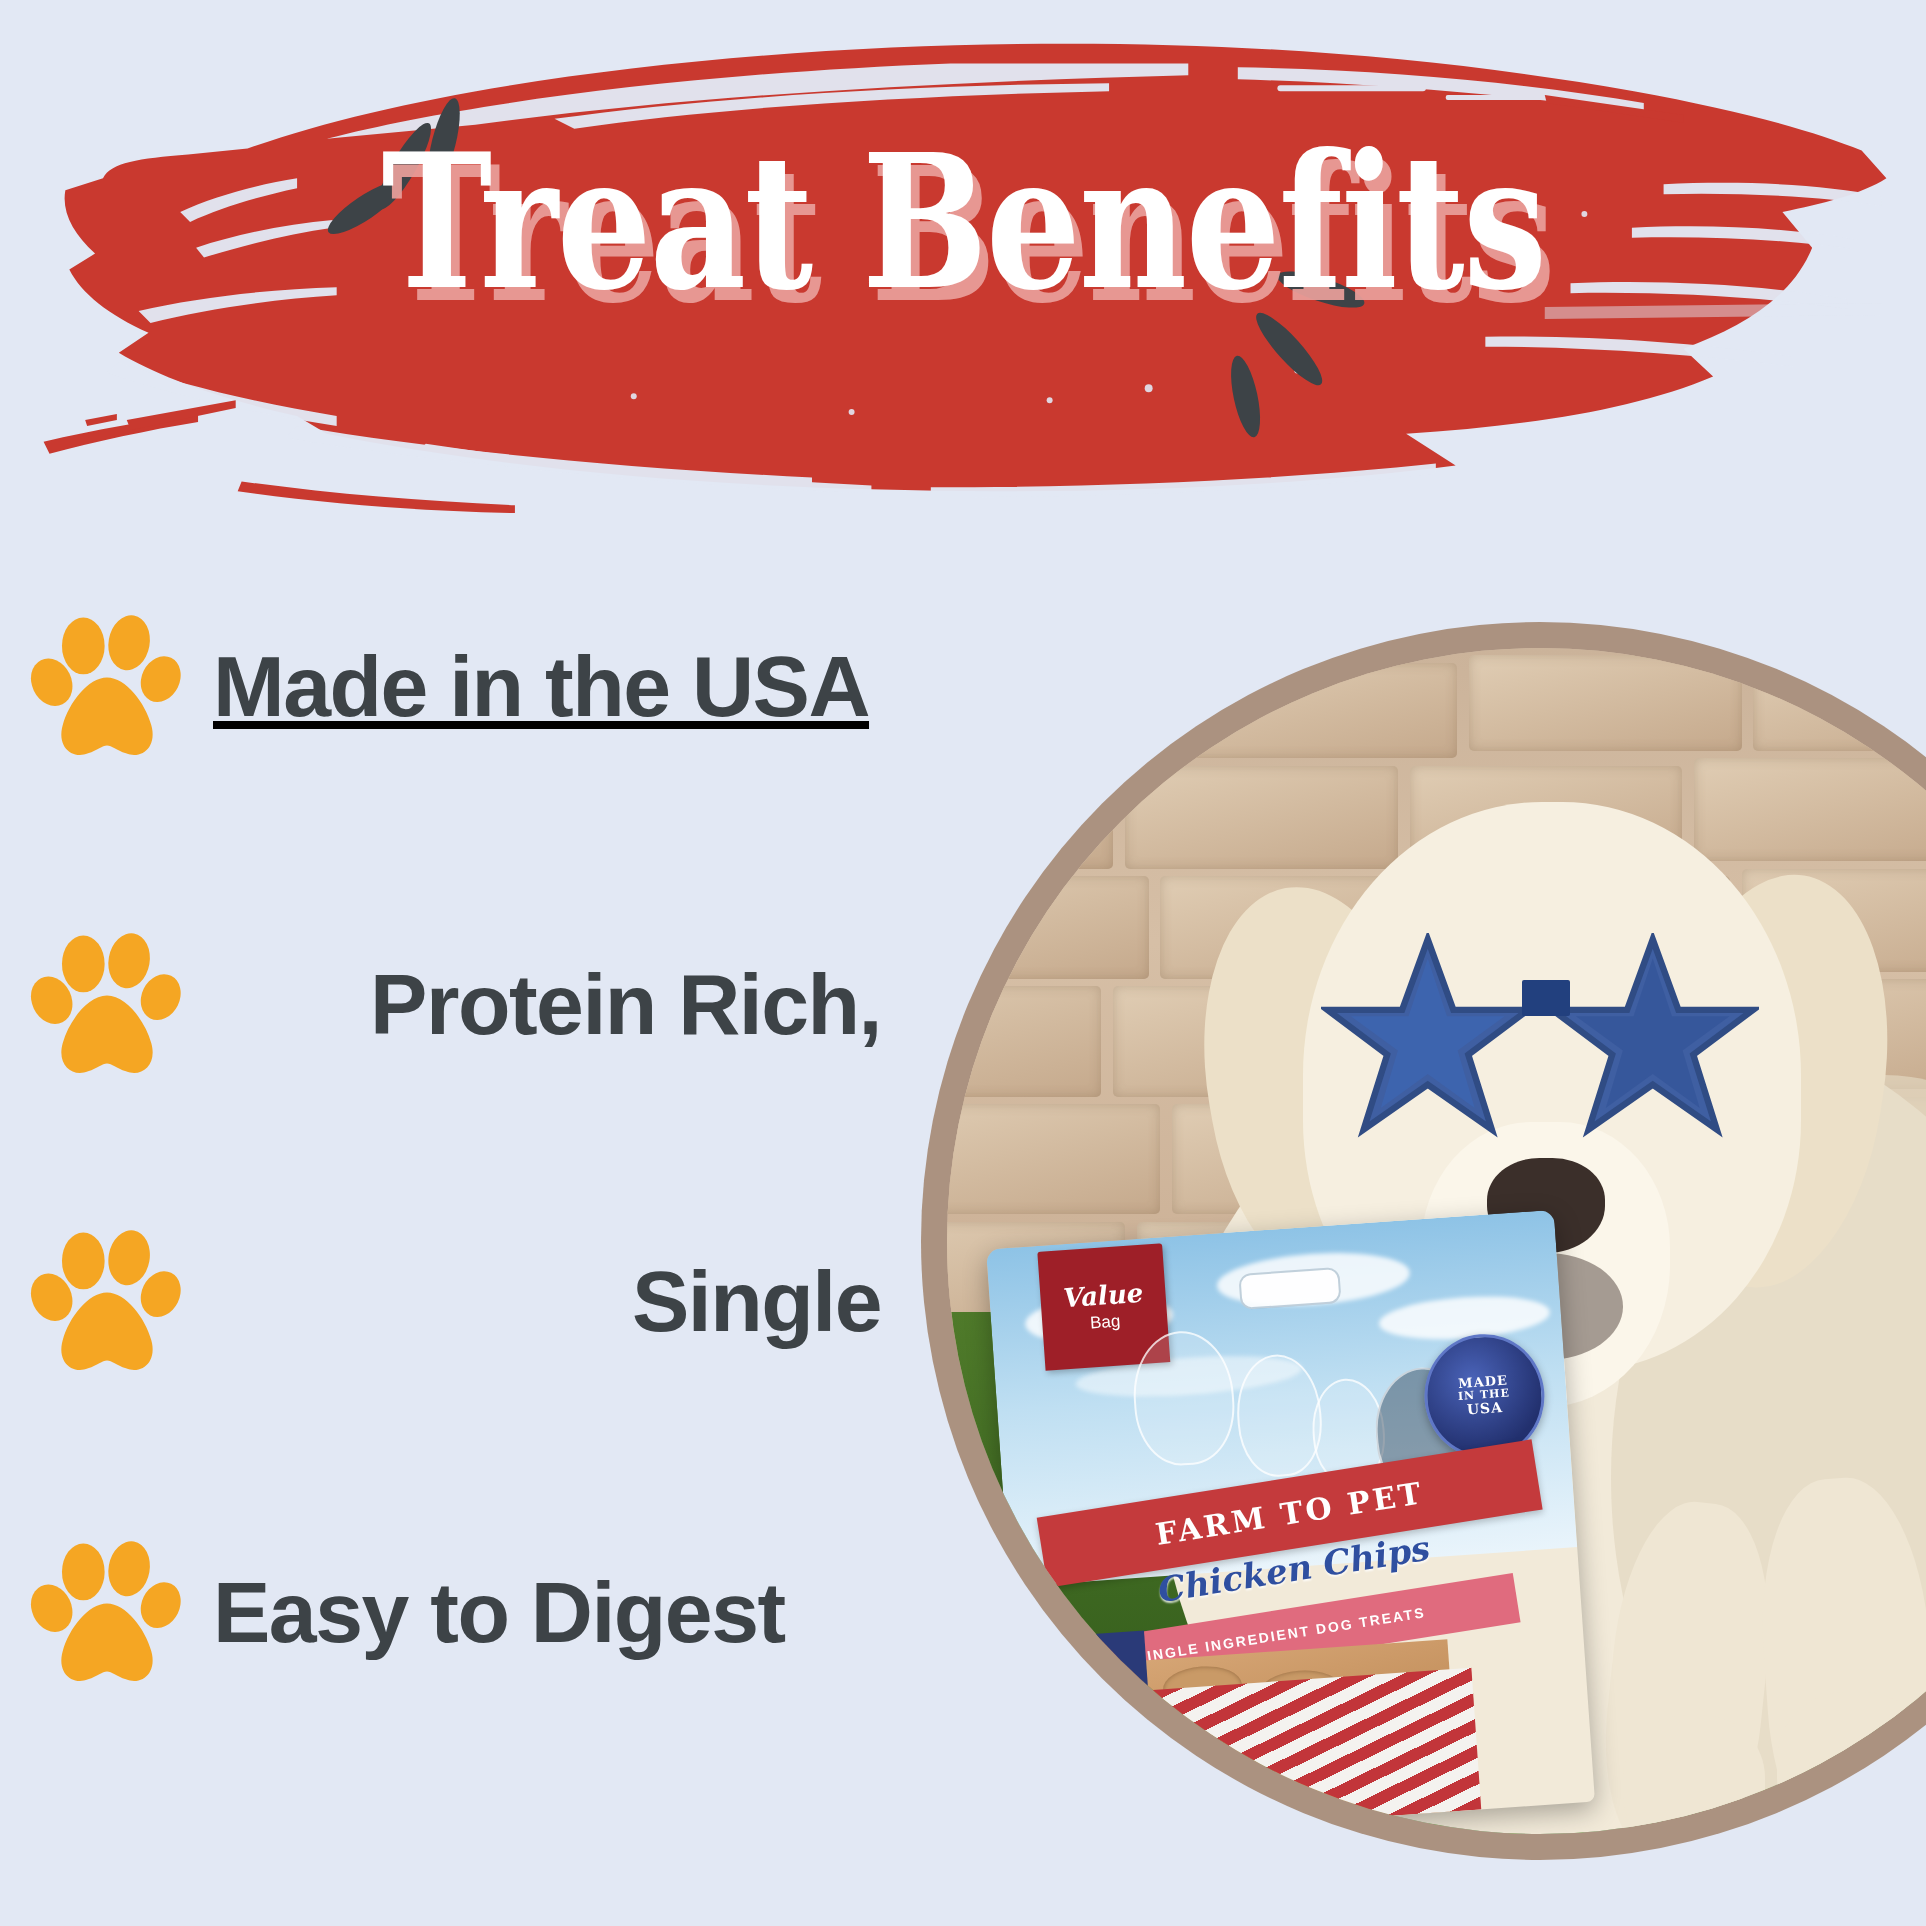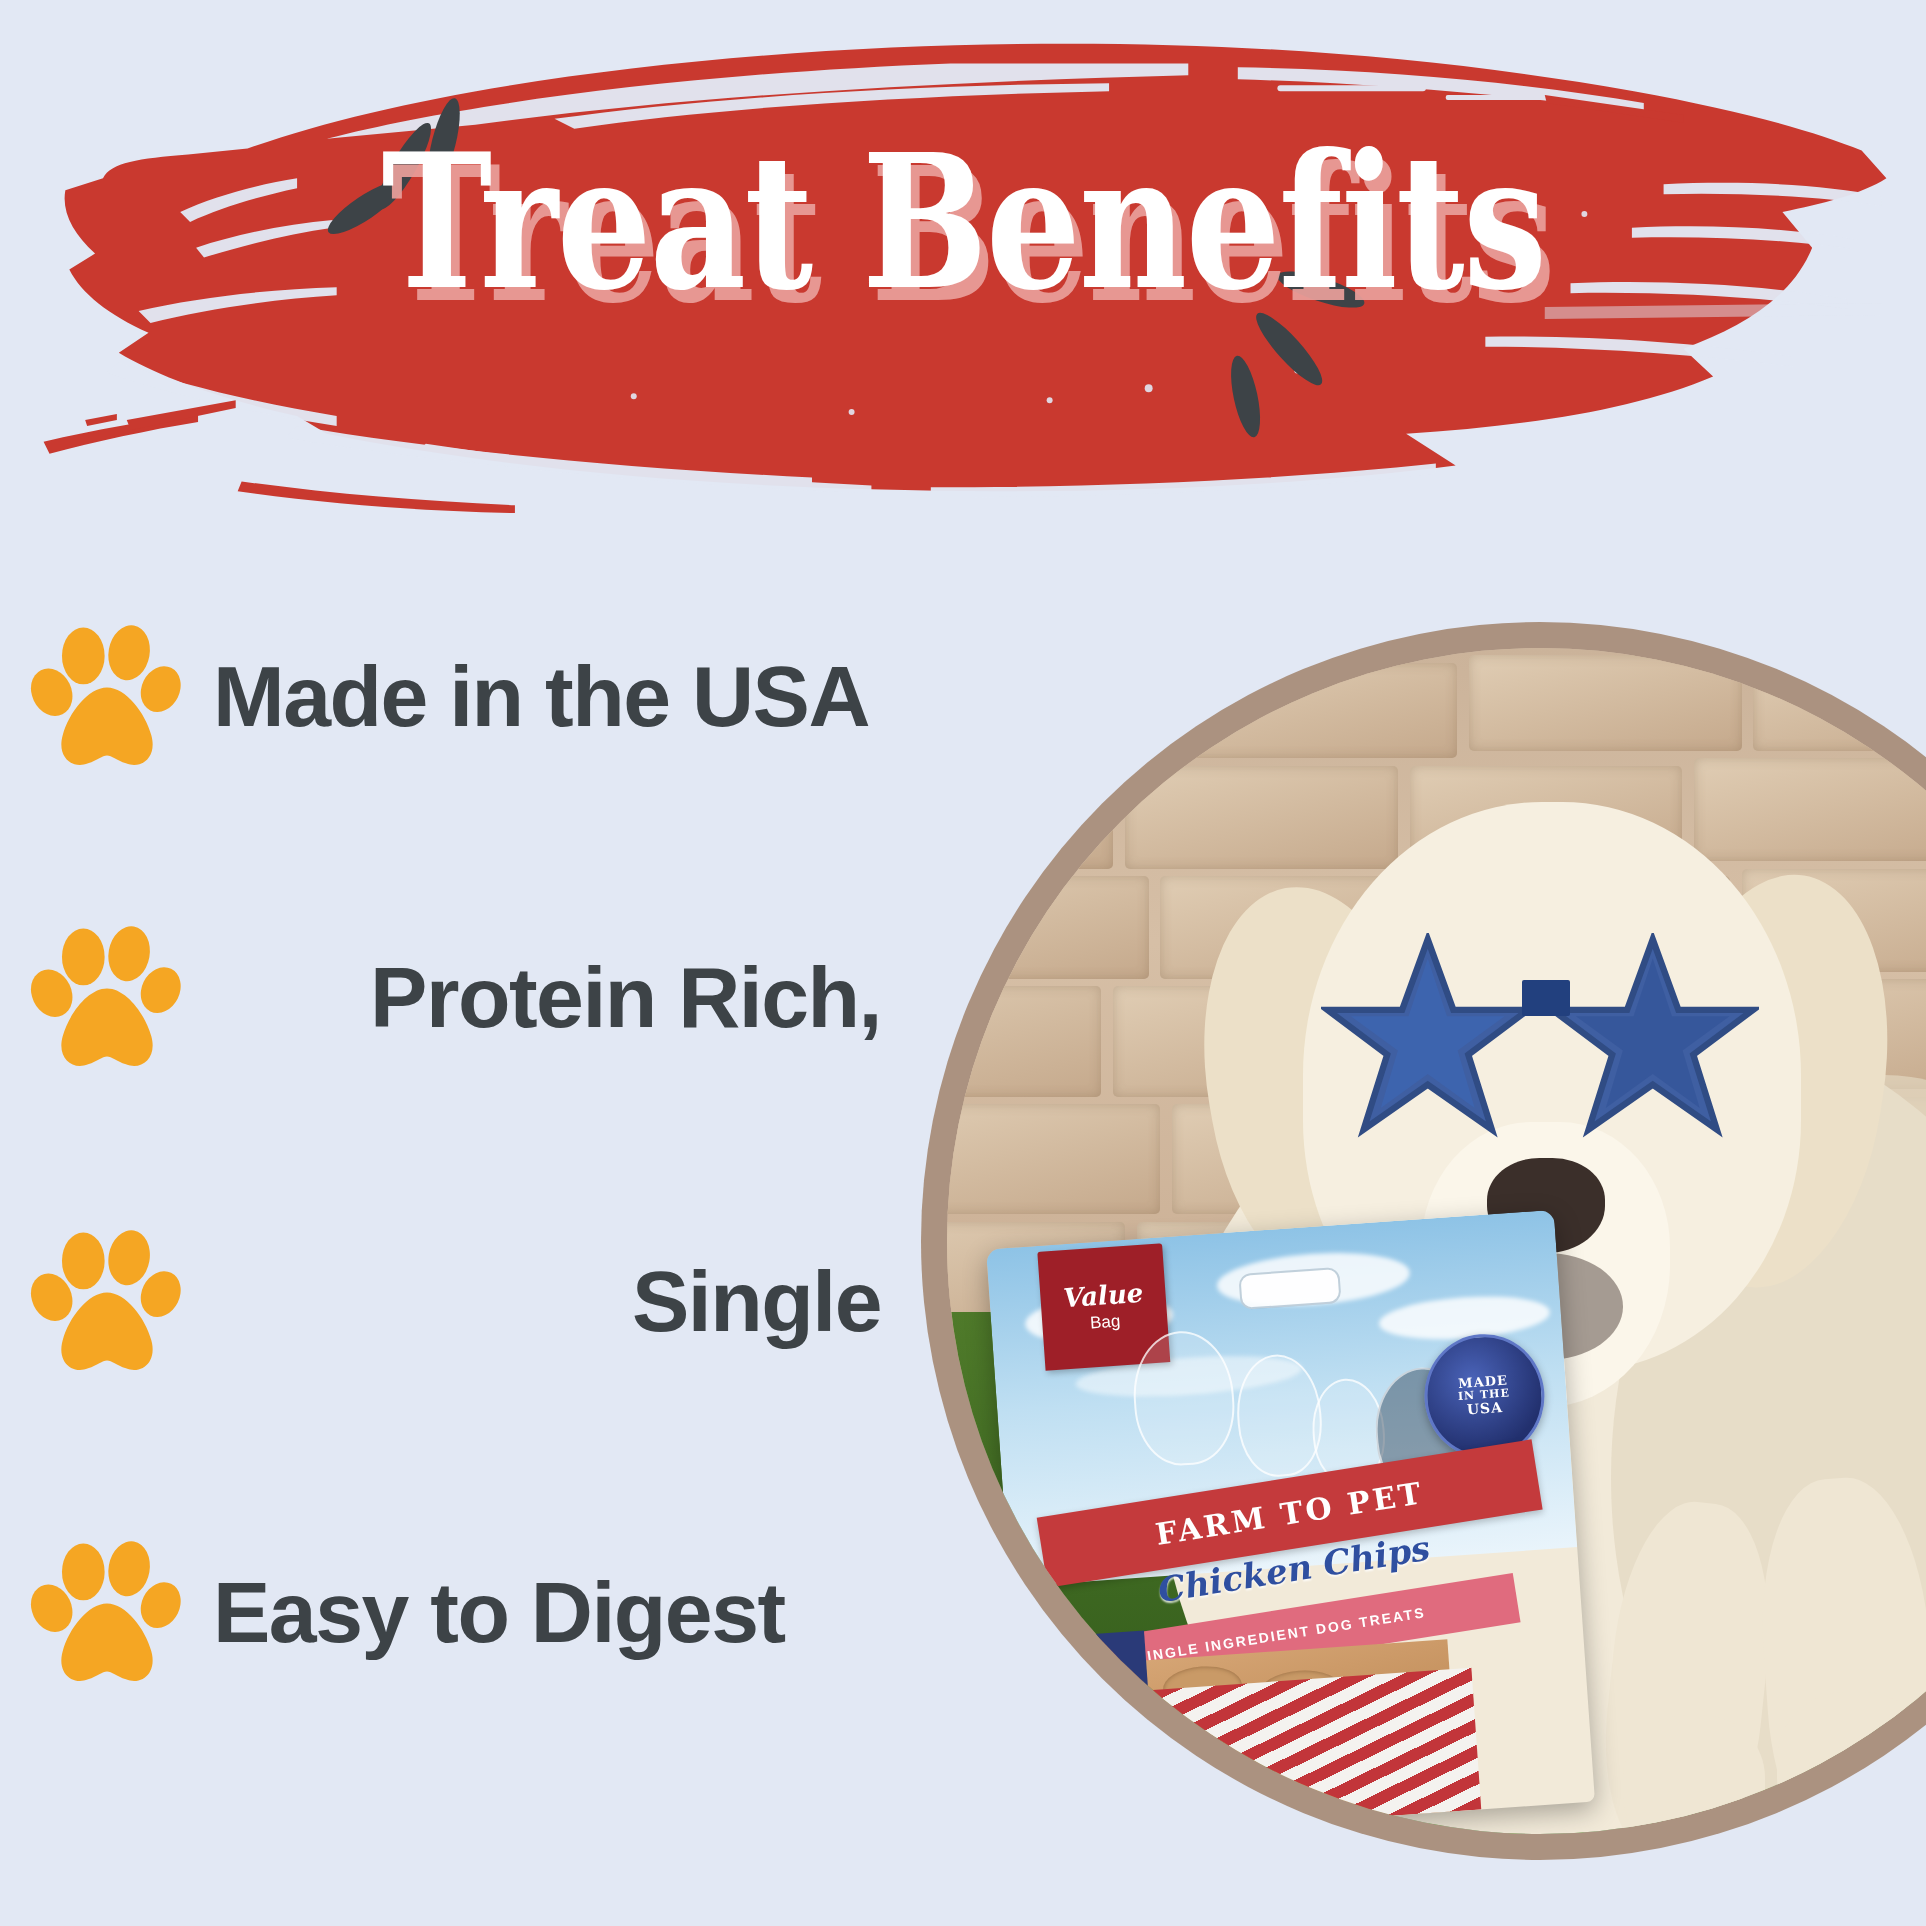--- a/index.html
+++ b/index.html
@@ -31,22 +31,22 @@
     pointer-events:none;
   }
 
   
   .benefits{position:absolute;left:0;top:554px;width:1000px;height:1372px;}
   .benefit{
     position:absolute;
     display:flex;align-items:center;
     width:1000px;
   }
-  .b0{top:44px;height:198px;}
-  .b1{top:320px;height:248px;}
+  .b0{top:34px;height:198px;text-decoration:underline;}
+  .b1{top:327px;height:248px;}
   .b2{top:624px;height:248px;}
   .b3{top:960px;height:198px;justify-content:center;}
 
   .paw-wrap{width:213px;min-width:213px;display:flex;justify-content:center;align-items:center;}
   .paw{width:158px;height:158px;display:block;}
 
   .benefit-text{
     flex:1;
     color:#3d4347;
     font-family:"Liberation Sans",sans-serif;

